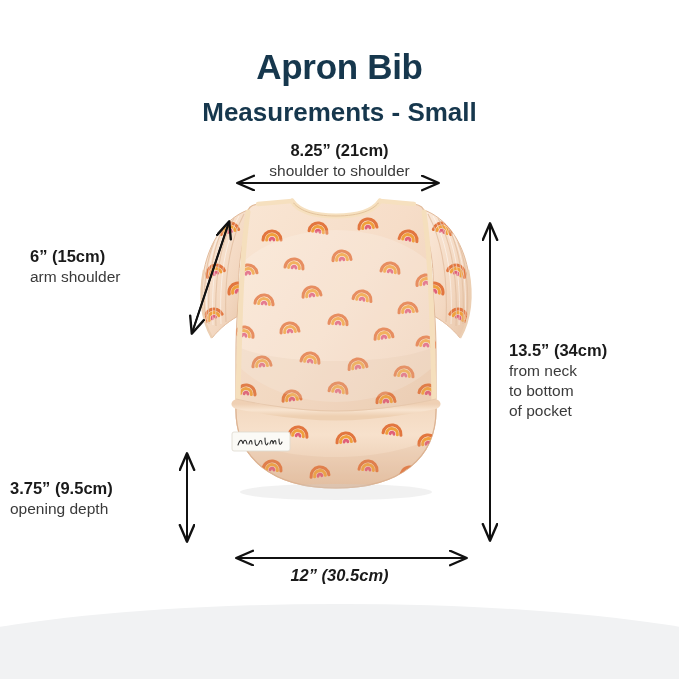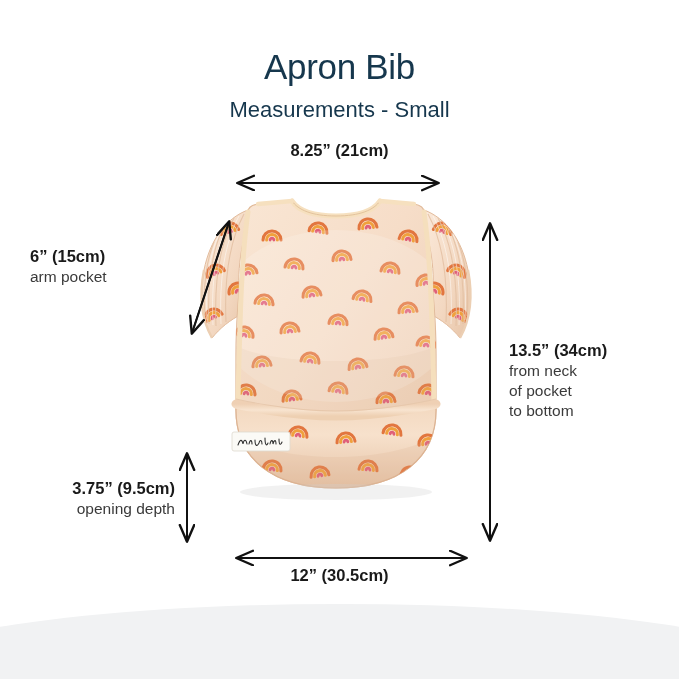--- a/index.html
+++ b/index.html
@@ -30,33 +30,33 @@
   }
 
   
   .title {
     position: absolute;
     left: 0;
     top: 47px;
     width: 679px;
     text-align: center;
     font-size: 35px;
-    font-weight: normal;
+    font-weight: bold;
     letter-spacing: -0.3px;
     color: #16374d;
     z-index: 6;
   }
   .subtitle {
     position: absolute;
     left: 0;
     top: 97px;
     width: 679px;
     text-align: center;
-    font-size: 22px;
-    font-weight: normal;
+    font-size: 26px;
+    font-weight: bold;
     color: #16374d;
     z-index: 6;
   }
 
   
   .label-block {
     position: absolute;
     z-index: 7;
     line-height: 1.28;
   }
@@ -69,23 +69,23 @@
   .label-block .desc {
     font-size: 15.5px;
     font-weight: normal;
     color: #3a3a3a;
     white-space: nowrap;
   }
 
   #lbl-shoulder { left: 0; top: 140px; width: 679px; text-align: center; }
   #lbl-arm      { left: 30px;  top: 246px; width: 180px; text-align: left; }
   #lbl-neck     { left: 509px; top: 340px; width: 170px; text-align: left; }
-  #lbl-pocket   { left: 10px;  top: 478px; width: 165px; text-align: right; }
+  #lbl-pocket   { left: 10px;  top: 478px; width: 165px; text-align: left; }
   #lbl-width    { left: 0; top: 565px; width: 679px; text-align: center; }
-  #lbl-width .val { margin-top: 0; }
+  #lbl-width .val { margin-top: 0; font-style: italic; }
 
   
   .arrows {
     position: absolute;
     left: 0; top: 0;
     width: 679px; height: 679px;
     z-index: 8;
     pointer-events: none;
   }
 
@@ -328,32 +328,33 @@
           </g>
         </g>
       </g>
 
       <ellipse cx="150" cy="296" rx="96" ry="8" fill="#cfcfd2" opacity="0.30"></ellipse>
     </svg>
   </div>
 
   <div class="label-block" id="lbl-shoulder">
     <div class="val">8.25” (21cm)</div>
+    <div class="desc">shoulder to shoulder</div>
   </div>
 
   <div class="label-block" id="lbl-arm">
     <div class="val">6” (15cm)</div>
-    <div class="desc">arm pocket</div>
+    <div class="desc">arm shoulder</div>
   </div>
 
   <div class="label-block" id="lbl-neck">
     <div class="val">13.5” (34cm)</div>
     <div class="desc">from neck</div>
+    <div class="desc">to bottom</div>
     <div class="desc">of pocket</div>
-    <div class="desc">to bottom</div>
   </div>
 
   <div class="label-block" id="lbl-pocket">
     <div class="val">3.75” (9.5cm)</div>
     <div class="desc">opening depth</div>
   </div>
 
   <div class="label-block" id="lbl-width">
     <div class="val">12” (30.5cm)</div>
   </div>

